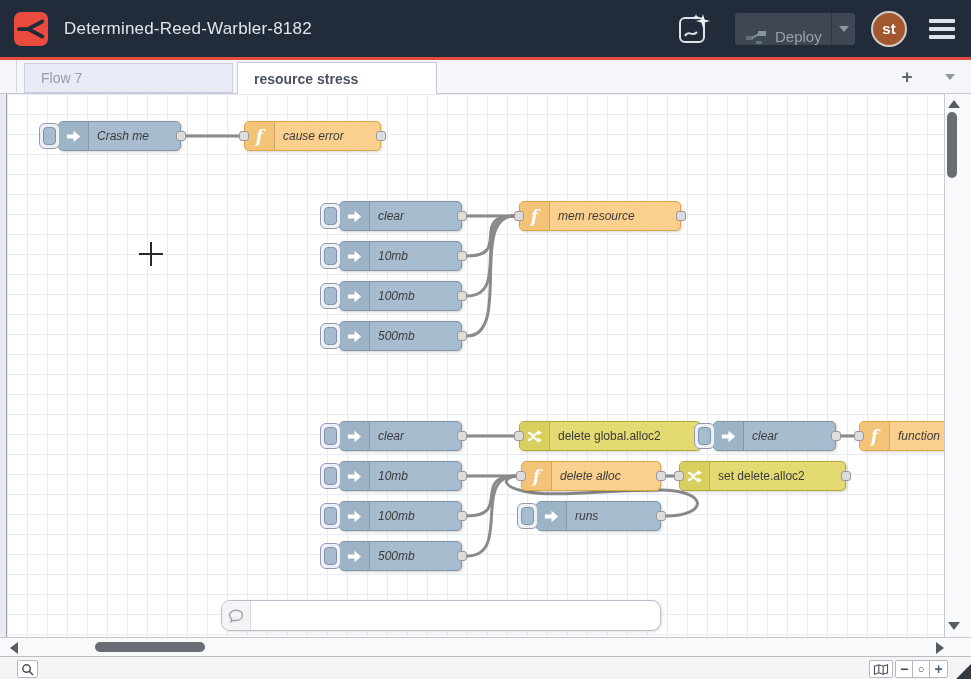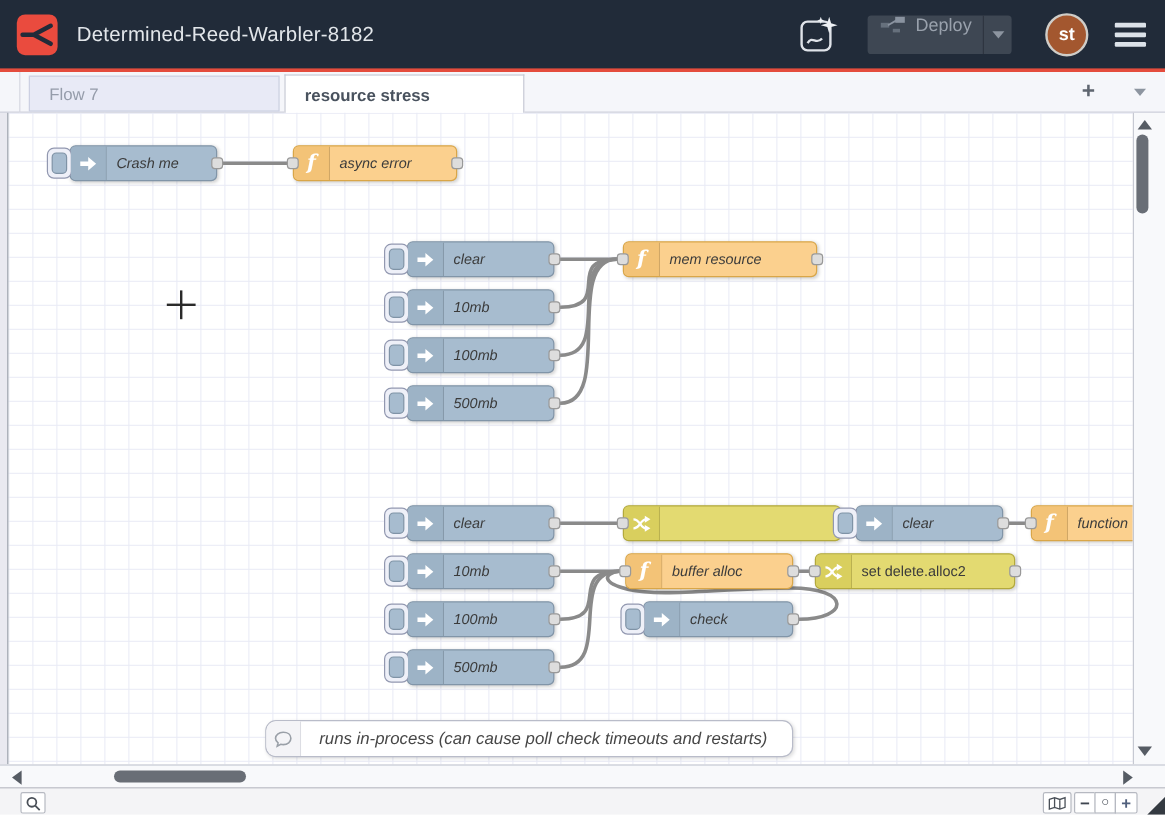--- a/index.html
+++ b/index.html
@@ -8,21 +8,21 @@
   #app { position: relative; width: 971px; height: 679px; background: #fff; overflow: hidden; }
 
   
   #header { position: absolute; left:0; top:0; width:971px; height:60px;
             background:#212b39; border-bottom:3px solid #e44c3d; display:flex; align-items:center; }
   #logo { width:34px; height:34px; margin-left:14px; border-radius:7px; background:#ea4b3e;
           display:flex; align-items:center; justify-content:center; }
   #title { color:#e2e6ea; font-size:17px; margin-left:16px; letter-spacing:.2px; }
   #header-right { position:absolute; right:0; top:0; height:57px; display:flex; align-items:center; }
   #ai-btn { width:38px; height:38px; margin-right:22px; display:flex; align-items:center; justify-content:center; cursor:pointer; }
-  #deploy-btn { height:32px; width:120px; background:#3e4753; border-radius:3px; display:flex; align-items:flex-start; margin-right:28px; cursor:pointer; }
+  #deploy-btn { height:32px; width:120px; background:#3e4753; border-radius:3px; display:flex; align-items:flex-end; margin-right:16px; cursor:pointer; }
   #deploy-btn .dicon { margin-left:10px; }
   #deploy-btn .dlabel { color:#99a1ac; font-size:15px; margin-left:8px; flex:1; }
   #deploy-caret { width:24px; height:32px; border-left:1px solid #2e3540; display:flex; align-items:center; justify-content:center; }
   .caret-down { width:0; height:0; border-left:5px solid transparent; border-right:5px solid transparent; border-top:6px solid #8d95a0; }
   #avatar { width:36px; height:36px; border-radius:50%; background:#a3572f; border:2px solid #cfcdc8;
             color:#fff; font-size:15px; font-weight:bold; display:flex; align-items:center; justify-content:center; margin-right:22px; cursor:pointer; }
   #hamburger { margin-right:16px; cursor:pointer; }
   #hamburger div { width:26px; height:4px; background:#dce2e9; margin:4px 0; border-radius:1px; }
 
   
@@ -165,21 +165,21 @@
               <path d="M2 7 h7 V3 l7 6 -7 6 v-4 H2 Z" fill="#fff"></path>
             </svg>
           </div>
           <span class="nlabel it">Crash me</span>
           <div class="port out"></div>
         </div>
         <div class="node" style="left: 237px; top: 27px; width: 137px; background: rgb(251, 208, 142); border-color: rgb(217, 166, 72);">
           <div class="iconsect" style="background: rgb(243, 195, 119);">
             <span class="fglyph">f</span>
           </div>
-          <span class="nlabel it">async error</span>
+          <span class="nlabel it">cause error</span>
           <div class="port in"></div>
           <div class="port out"></div>
         </div>
         <div class="node" style="left: 332px; top: 107px; width: 123px; background: rgb(167, 188, 207); border-color: rgb(129, 149, 168);">
           <div class="inj-btn">
             <i></i>
           </div>
           <div class="iconsect" style="background: rgb(157, 179, 198);">
             <svg width="17" height="17" viewBox="0 0 18 18">
               <path d="M2 7 h7 V3 l7 6 -7 6 v-4 H2 Z" fill="#fff"></path>
@@ -281,28 +281,29 @@
           <div class="port out"></div>
         </div>
         <div class="node" style="left: 512px; top: 327px; width: 182px; background: rgb(227, 218, 113); border-color: rgb(179, 169, 60);">
           <div class="iconsect" style="background: rgb(217, 207, 94);">
             <svg width="17" height="17" viewBox="0 0 18 18">
               <path d="M2 5 C8 5 8 13 13 13 M2 13 C8 13 8 5 13 5" fill="none" stroke="#fff" stroke-width="2"></path>
               <path d="M12 10 L17 13 L12 16 Z" fill="#fff"></path>
               <path d="M12 2 L17 5 L12 8 Z" fill="#fff"></path>
             </svg>
           </div>
+          <span class="nlabel">delete global.alloc2</span>
           <div class="port in"></div>
           <div class="port out"></div>
         </div>
         <div class="node" style="left: 514px; top: 367px; width: 140px; background: rgb(251, 208, 142); border-color: rgb(217, 166, 72);">
           <div class="iconsect" style="background: rgb(243, 195, 119);">
             <span class="fglyph">f</span>
           </div>
-          <span class="nlabel it">buffer alloc</span>
+          <span class="nlabel it">delete alloc</span>
           <div class="port in"></div>
           <div class="port out"></div>
         </div>
         <div class="node" style="left: 672px; top: 367px; width: 167px; background: rgb(227, 218, 113); border-color: rgb(179, 169, 60);">
           <div class="iconsect" style="background: rgb(217, 207, 94);">
             <svg width="17" height="17" viewBox="0 0 18 18">
               <path d="M2 5 C8 5 8 13 13 13 M2 13 C8 13 8 5 13 5" fill="none" stroke="#fff" stroke-width="2"></path>
               <path d="M12 10 L17 13 L12 16 Z" fill="#fff"></path>
               <path d="M12 2 L17 5 L12 8 Z" fill="#fff"></path>
             </svg>
@@ -313,21 +314,21 @@
         </div>
         <div class="node" style="left: 529px; top: 407px; width: 125px; background: rgb(167, 188, 207); border-color: rgb(129, 149, 168);">
           <div class="inj-btn">
             <i></i>
           </div>
           <div class="iconsect" style="background: rgb(157, 179, 198);">
             <svg width="17" height="17" viewBox="0 0 18 18">
               <path d="M2 7 h7 V3 l7 6 -7 6 v-4 H2 Z" fill="#fff"></path>
             </svg>
           </div>
-          <span class="nlabel it">check</span>
+          <span class="nlabel it">runs</span>
           <div class="port out"></div>
         </div>
         <div class="node" style="left: 706px; top: 327px; width: 123px; background: rgb(167, 188, 207); border-color: rgb(129, 149, 168);">
           <div class="inj-btn">
             <i></i>
           </div>
           <div class="iconsect" style="background: rgb(157, 179, 198);">
             <svg width="17" height="17" viewBox="0 0 18 18">
               <path d="M2 7 h7 V3 l7 6 -7 6 v-4 H2 Z" fill="#fff"></path>
             </svg>
@@ -341,21 +342,20 @@
           </div>
           <span class="nlabel it">function</span>
           <div class="port in"></div>
         </div>
         <div class="comment" style="left: 214px; top: 506px; width: 440px;">
           <div class="iconsect">
             <svg width="16" height="16" viewBox="0 0 18 18">
               <path d="M9 2.5 C4.8 2.5 1.8 5 1.8 8.2 c0 1.8 .9 3.3 2.4 4.3 L3.4 15.5 l3.3 -1.7 c.8 .2 1.6 .3 2.3 .3 4.2 0 7.2 -2.5 7.2 -5.9 S13.2 2.5 9 2.5 Z" fill="none" stroke="#9aa0a8" stroke-width="1.5"></path>
             </svg>
           </div>
-                <span class="nlabel">runs in-process (can cause poll check timeouts and restarts)</span>
         </div>
       </div>
     <div id="crosshair" style="left: 132px; top: 148px;"></div>
   </div>
 
   <div id="vscroll">
     <div class="arr-up" style="left:3px; top:6px;"></div>
     <div id="vthumb"></div>
     <div class="arr-down" style="left:3px; top:528px;"></div>
   </div>

